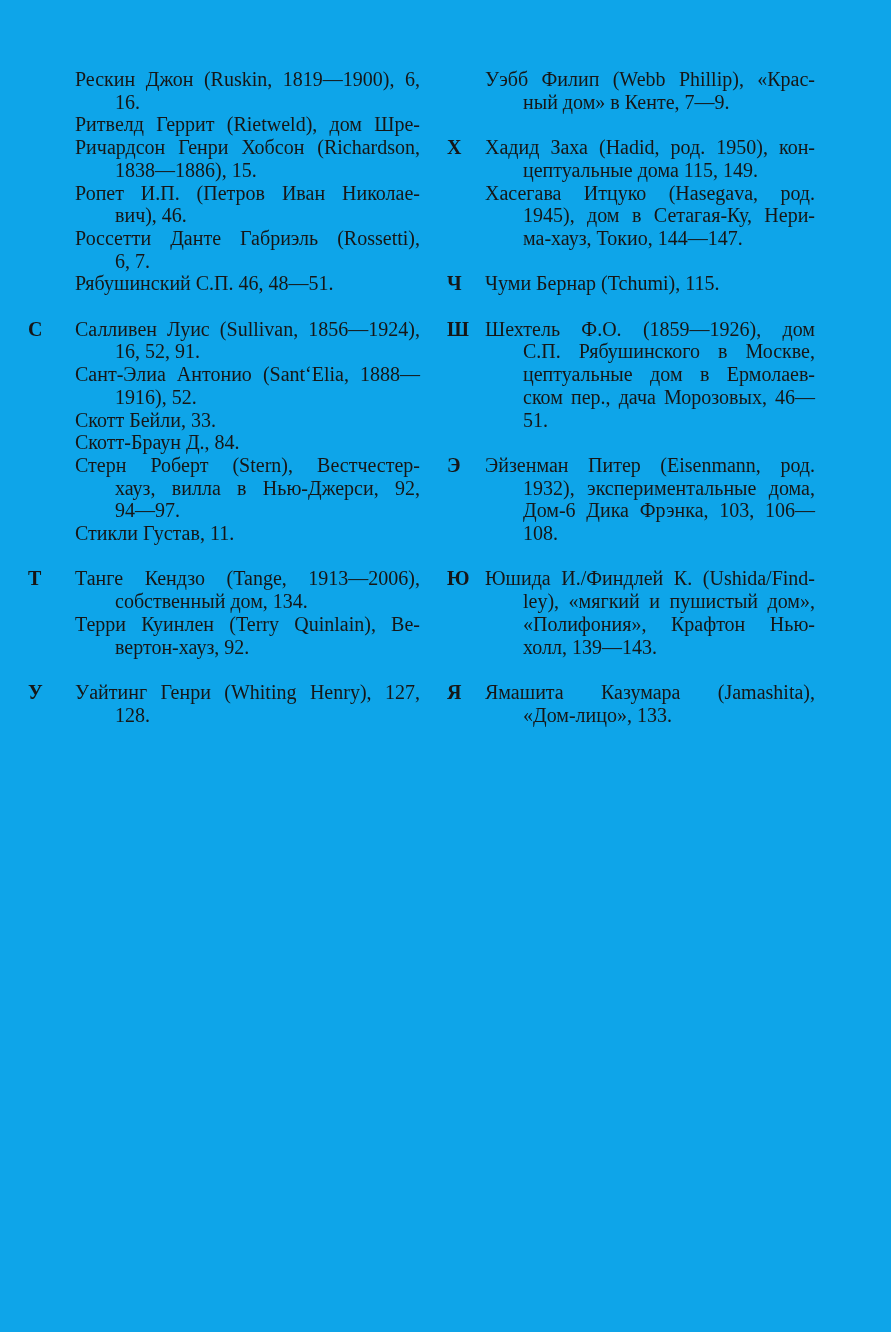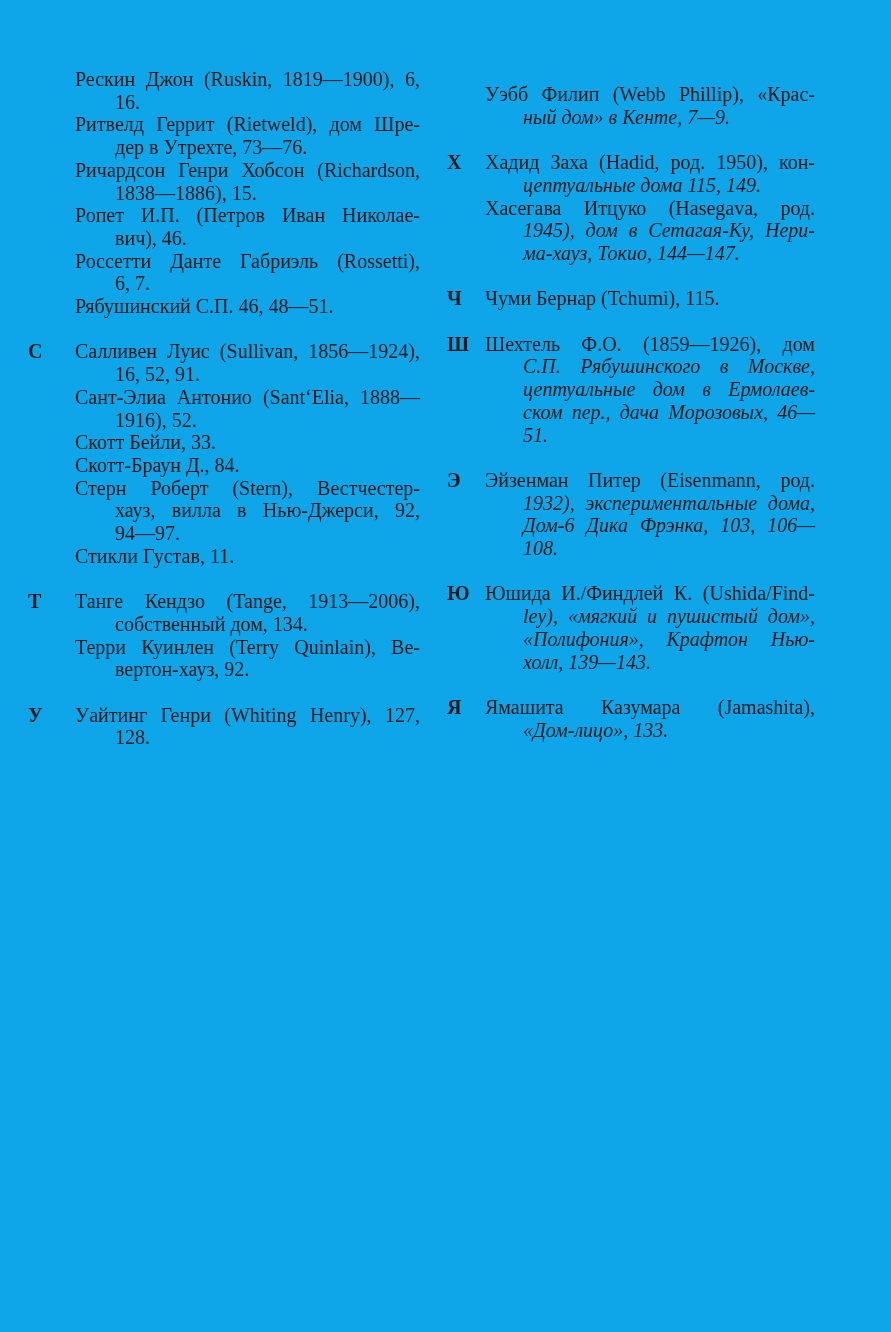--- a/index.html
+++ b/index.html
@@ -18,21 +18,21 @@
   .page {
     position: absolute;
     inset: 0;
     background: #0ea5e9;
   }
   .col {
     position: absolute;
     top: 68px;
   }
   .col.left  { left: 28px;  width: 392px; }
-  .col.right { left: 447px; width: 368px; margin-top: 15px; }
+  .col.right { left: 447px; width: 368px; }
 
   .section {
     display: flex;
     align-items: flex-start;
   }
   .section + .section { margin-top: 22.7px; }
 
   .letter {
     font-weight: bold;
     font-size: 20px;
@@ -52,37 +52,36 @@
   .line {
     text-align: justify;
     text-align-last: justify;
     white-space: normal;
   }
   .line.last {
     text-align: left;
     text-align-last: left;
   }
   .col.left  .line.cont { padding-left: 40px; text-align: right; }
-  .col.right .line.cont { padding-left: 38px; font-style: italic; }
+  .col.right .line.cont { padding-left: 38px; }
 </style>
 </head>
 <body>
 
 <div class="page">
   <div class="col left">
       <div class="section">
         <div class="letter"></div>
         <div class="entries">
           <div class="entry">
             <div class="line">Рескин Джон (Ruskin, 1819—1900), 6,</div>
             <div class="line cont last">16.</div>
           </div>
           <div class="entry">
             <div class="line">Ритвелд Геррит (Rietweld), дом Шре-</div>
-            <div class="line cont last">дер в Утрехте, 73—76.</div>
           </div>
           <div class="entry">
             <div class="line">Ричардсон Генри Хобсон (Richardson,</div>
             <div class="line cont last">1838—1886), 15.</div>
           </div>
           <div class="entry">
             <div class="line">Ропет И.П. (Петров Иван Николае-</div>
             <div class="line cont last">вич), 46.</div>
           </div>
           <div class="entry">

